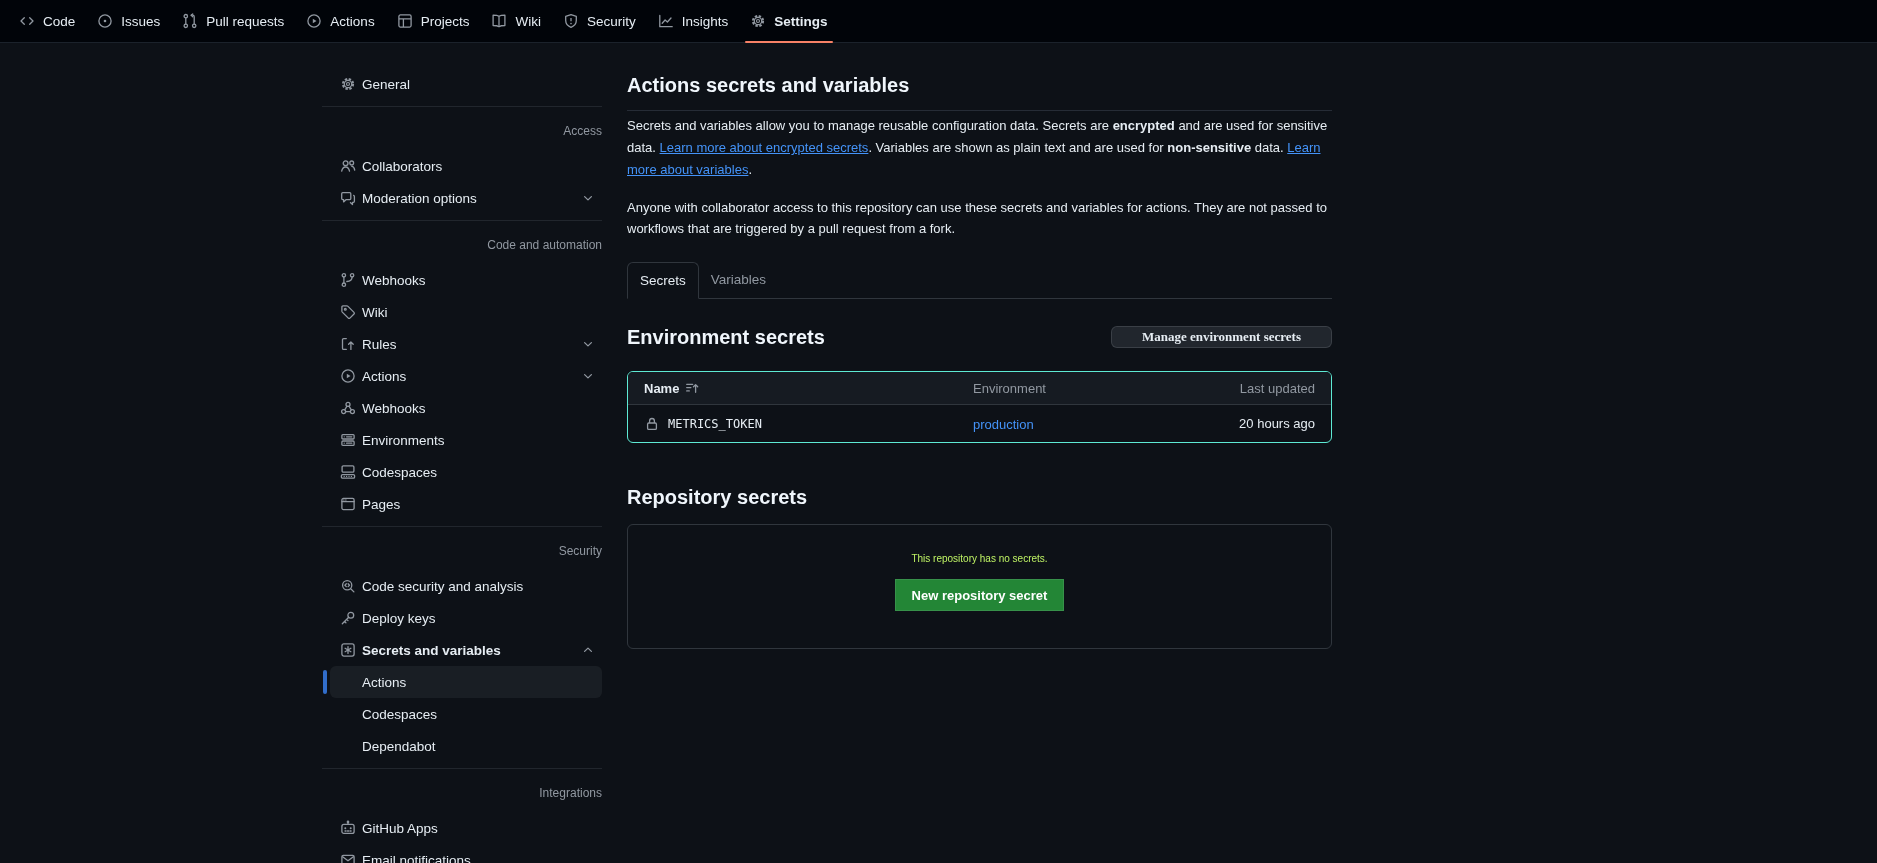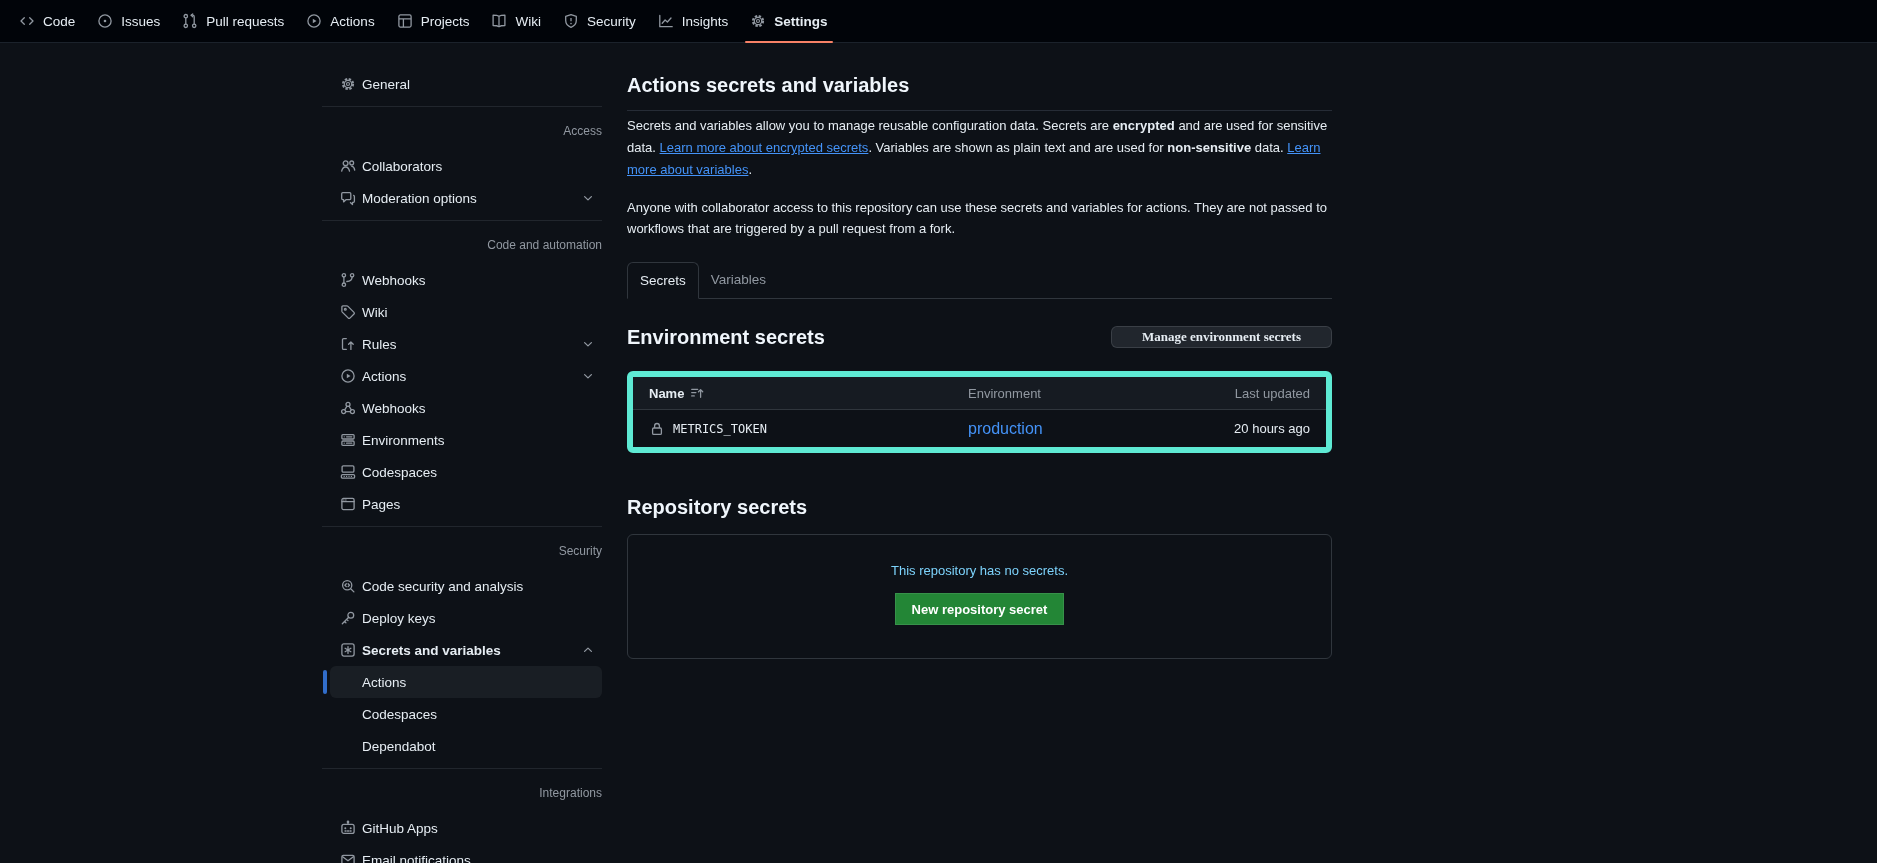--- a/index.html
+++ b/index.html
@@ -52,39 +52,39 @@
   .tab.active { color:#e6edf3; background:#0d1117; border:1px solid #30363d;
                 border-bottom:1px solid #0d1117; margin-bottom:-1px;
                 border-radius:6px 6px 0 0; }
 
   .section-header { margin-top:27px; display:flex; align-items:flex-start; justify-content:space-between; height:32px; }
   .h2 { font-size:20px; font-weight:700; color:#f0f6fc; }
   .btn { height:22px; padding:0 30px; background:#21262d; color:#e6edf3;
          border:1px solid rgba(240,246,252,0.12); border-radius:6px;
          font-size:13px; font-weight:600; font-family:Liberation Serif, serif; cursor:pointer; }
 
-  .table { margin-top:13px; border:6px solid #5eead4; border-radius:6px; overflow:hidden; }
+  .table { margin-top:13px; border:1px solid #5eead4; border-radius:6px; overflow:hidden; }
   .thead { display:grid; grid-template-columns:1fr 230px 112px; align-items:center;
            height:33px; background:#161b22; padding:0 16px; border-bottom:1px solid #30363d; }
   .th { font-size:13px; color:#9198a1; }
   .th.name { color:#e6edf3; font-weight:700; display:flex; align-items:center; gap:5px; cursor:pointer; }
   .th .sort { width:16px; height:16px; color:#9198a1; }
   .trow { display:grid; grid-template-columns:1fr 230px 112px; align-items:center;
           height:37px; padding:0 16px; }
   .td.name { display:flex; align-items:center; gap:8px; }
   .lock { width:16px; height:16px; color:#9198a1; }
   .secret-name { font-family:"DejaVu Sans Mono", monospace; font-size:12px; color:#e6edf3; }
-  .env-link { font-size:16px; color:#4493f8; text-decoration:none; cursor:pointer; }
+  .env-link { font-size:13px; color:#4493f8; text-decoration:none; cursor:pointer; }
   .right { text-align:right; }
   .td.right { font-size:13px; color:#e6edf3; }
 
   .repo-h2 { margin-top:43px; }
   .empty-box { margin-top:15px; height:125px; border:1px solid #30363d; border-radius:6px;
                display:flex; flex-direction:column; align-items:center; padding-top:28px; }
-  .empty-text { font-size:13px; color:#7dd3fc; }
+  .empty-text { font-size:10px; color:#bef264; }
   .btn-green { margin-top:15px; height:32px; padding:0 16px; background:#238636; color:#ffffff;
                border:1px solid rgba(240,246,252,0.1); border-radius:0;
                font-size:13px; font-weight:700; font-family:inherit; cursor:pointer; }
 </style>
 </head>
 <body>
 
 <div class="app">
 
   <div class="topnav">

